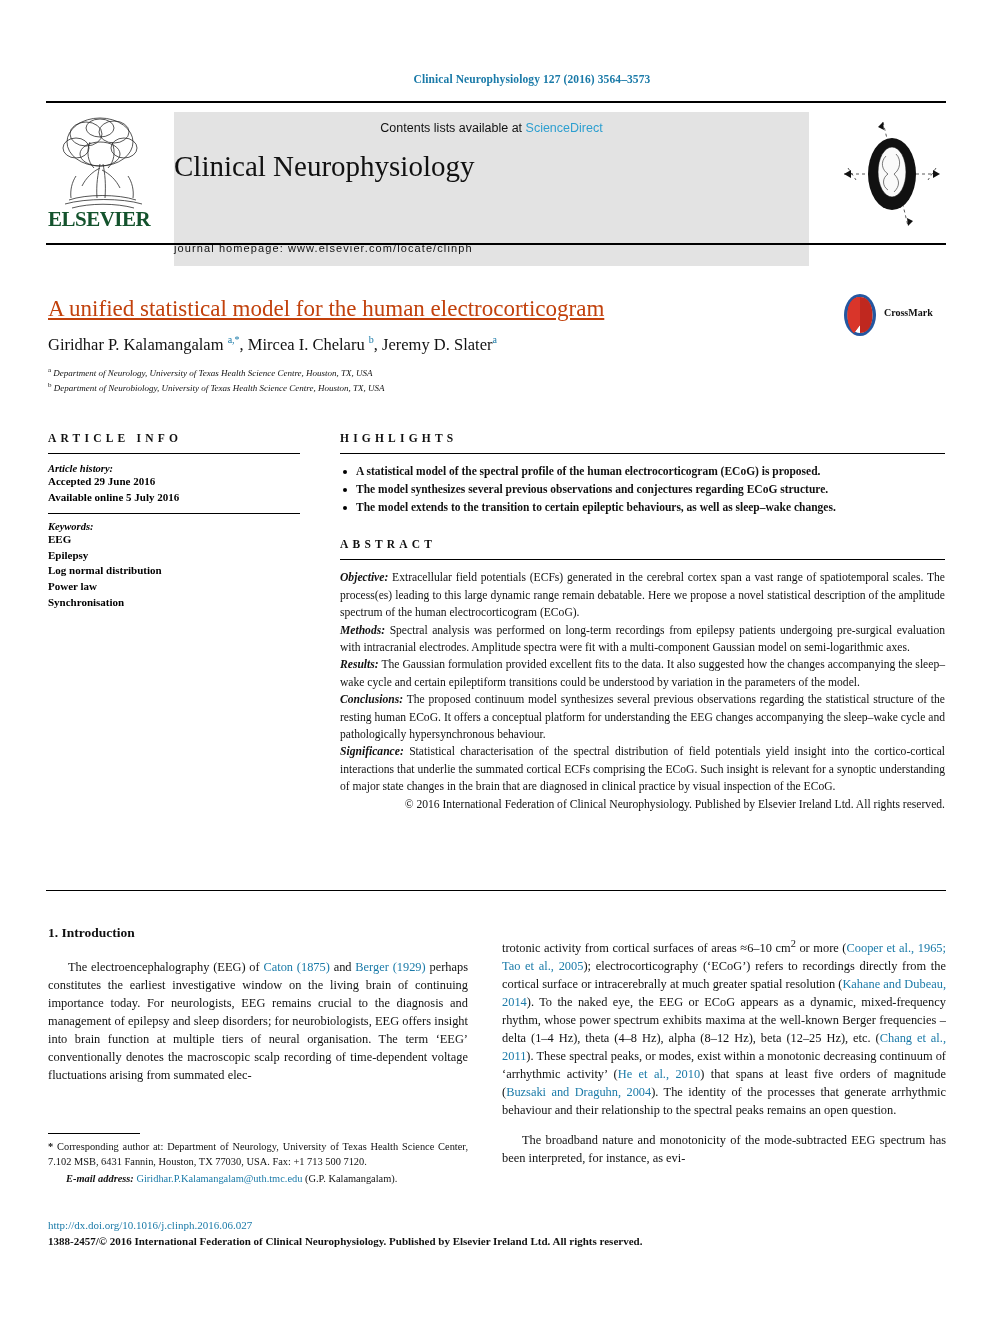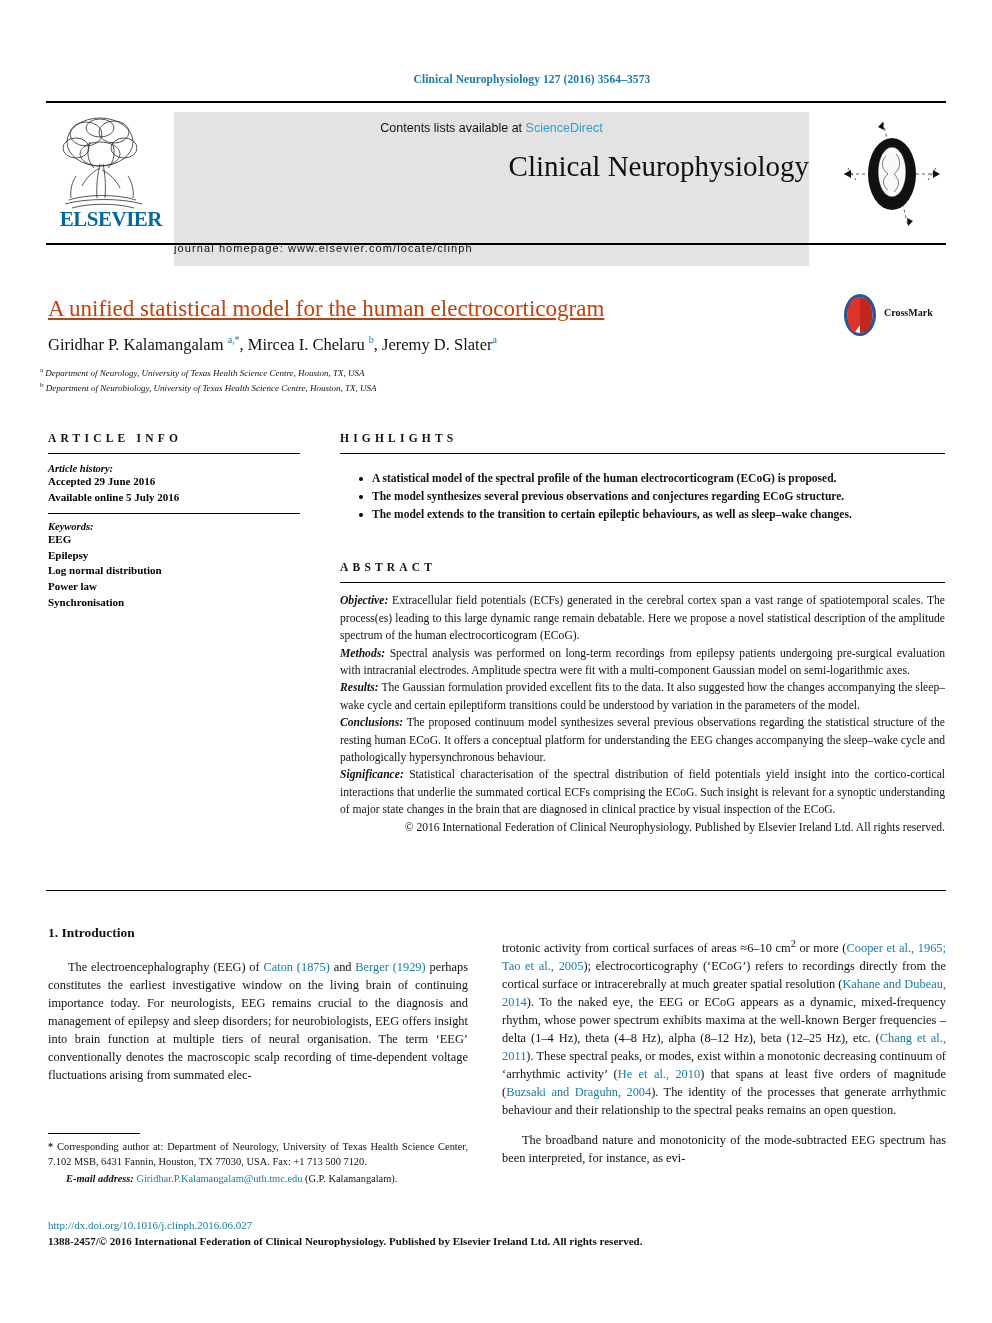--- a/index.html
+++ b/index.html
@@ -58,47 +58,47 @@
     position: absolute;
     left: 0; top: 2px;
     width: 118px;
     height: 122px;
   }
   .tree-svg { position: absolute; left: 10px; top: 0; }
   .elsevier-word {
     position: absolute;
     left: 2px; bottom: 2px;
     width: 114px;
-    text-align: right;
+    text-align: left;
     font-family: "Liberation Serif", serif;
     font-size: 21px;
     font-weight: bold;
     letter-spacing: -0.5px;
-    color: #0369a1;
+    color: #14532d;
   }
   .contents-box {
     position: absolute;
     left: 128px; top: 2px;
     width: 635px;
     height: 154px;
     background: #e3e3e3;
   }
   .contents-line {
     position: absolute;
     top: 9px; left: 0; width: 635px;
     text-align: center;
     font-family: "Liberation Sans", sans-serif;
     font-size: 12.5px;
     color: #111;
   }
   .contents-line .sd { color: #2d9fd0; }
   .journal-name {
     position: absolute;
     top: 38px; left: 0; width: 635px;
-    text-align: right;
+    text-align: left;
     font-family: "Liberation Serif", serif;
     font-size: 29px;
     color: #111;
   }
   .journal-home {
     position: absolute;
     bottom: 12px; left: 0; width: 635px;
     text-align: left;
     font-family: "Liberation Sans", sans-serif;
     font-size: 11px;
@@ -124,21 +124,21 @@
   .authors {
     position: absolute;
     left: 48px; top: 334px;
     width: 790px;
     font-size: 16.5px;
     color: #111;
   }
   .authors sup { color: #1a7aa8; font-size: 10px; }
   .affils {
     position: absolute;
-    left: 40px; top: 365px;
+    left: 48px; top: 365px;
     width: 790px;
     font-size: 9px;
     font-style: italic;
     line-height: 1.45;
     color: #111;
   }
   .affils sup { font-style: normal; font-size: 7px; }
 
   .crossmark {
     position: absolute;
@@ -190,21 +190,21 @@
     font-weight: bold;
     line-height: 1.42;
   }
   .kw-line {
     font-size: 11px;
     font-weight: bold;
     line-height: 1.42;
   }
   ul.highlights {
     list-style: none;
-    margin: 16px;
+    margin: 0;
     padding: 0;
   }
   ul.highlights li {
     position: relative;
     padding-left: 16px;
     font-size: 11.5px;
     font-weight: bold;
     line-height: 1.55;
     color: #111;
   }

